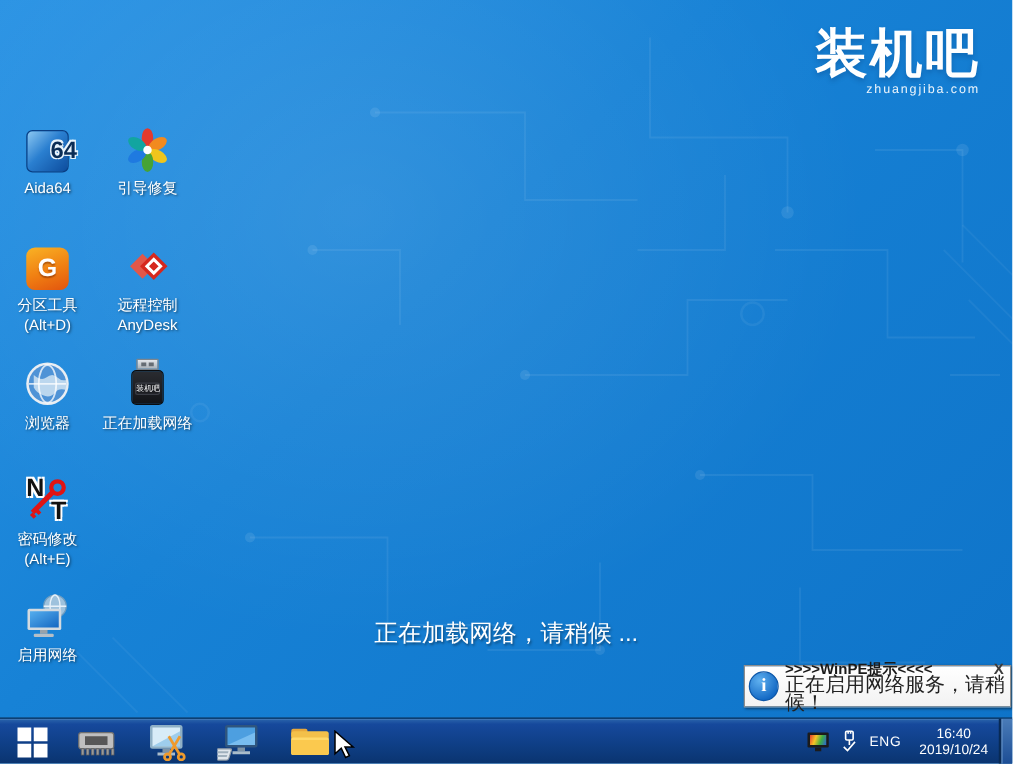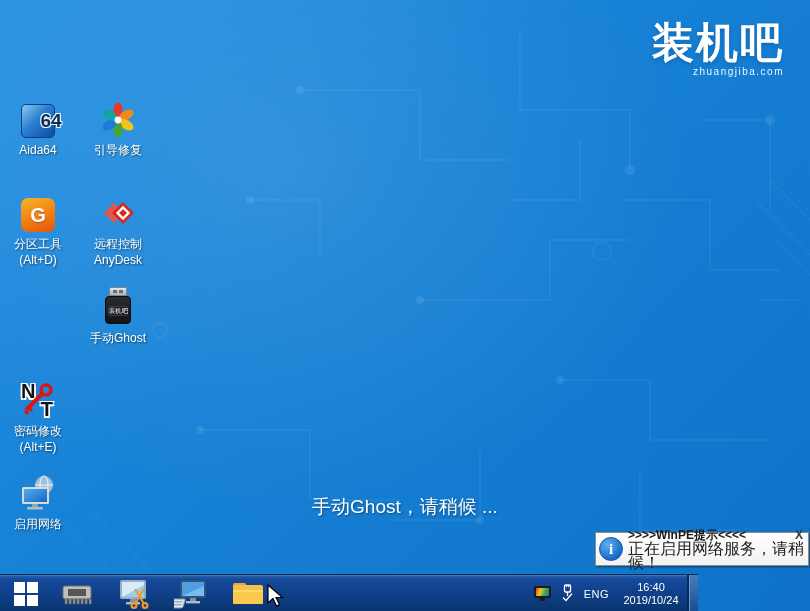--- a/index.html
+++ b/index.html
@@ -62,21 +62,21 @@
   #notif .ico { width:24px; height:24px; min-width:24px; border-radius:50%;
     background:radial-gradient(circle at 35% 30%,#5fb0ef,#1268c4 75%); border:1px solid #0d57a8;
     color:#fff; font-weight:bold; font-size:15px; display:flex; align-items:center; justify-content:center;
     margin-right:5px; font-family:"Liberation Serif", serif; }
   #notif .txt { flex:1; }
   #notif .row1 { display:flex; align-items:flex-end; font-size:12px; font-weight:bold; color:#1a1a1a; line-height:14px; }
   #notif .row1 .close { margin-left:auto; color:#3d3d3d; padding:0 1px; cursor:default; }
   #notif .row2 { font-size:16px; color:#222; line-height:14px; }
 
   
-  #taskbar { position:absolute; left:0; bottom:0; width:698px; height:37px;
+  #taskbar { position:absolute; left:0; bottom:0; width:810px; height:37px;
     background:linear-gradient(180deg,#2b66ac 0%,#16499c 12%,#0f3f87 55%,#0a346f 100%);
     border-top:1px solid #0a2c55; box-shadow:inset 0 1px 0 #3d74b5; }
   .startbtn { position:absolute; left:9px; top:6px; width:34px; height:25px;
     display:flex; align-items:center; justify-content:center; }
   .winflag { display:grid; grid-template-columns:11px 11px; grid-template-rows:11px 11px; gap:2px; }
   .winflag i { background:#fff; }
   .tb-apps { position:absolute; left:60px; top:0; height:37px; display:flex; align-items:center; gap:23px; }
   .tb-app { width:34px; height:32px; display:flex; align-items:center; justify-content:center; }
 
   #tray { position:absolute; right:14px; top:0; height:37px; display:flex; align-items:center; gap:9px; color:#fff; }
@@ -176,35 +176,47 @@
       <svg width="42" height="38" viewBox="0 0 42 38">
         <polygon points="7,19 17,9 27,19 17,29" fill="#e2574a"></polygon>
         <polygon points="15,19 26,8 37,19 26,30" fill="#d6281e"></polygon>
         <polygon points="20.5,19 26,13.5 31.5,19 26,24.5" fill="none" stroke="#ffffff" stroke-width="2.4"></polygon>
       </svg>
     </div>
     <div class="lbl">远程控制</div>
     <div class="lbl">AnyDesk</div>
   </div>
 
+  <div class="dicon" style="left:0;top:286px">
+    <div class="img">
+      <svg width="38" height="38" viewBox="0 0 38 38">
+        <circle cx="19" cy="19" r="17" fill="#e9eef3"></circle>
+        <circle cx="19" cy="19" r="15" fill="#4f93d6"></circle>
+        <path d="M8 12 q6 5 10 2 q5 -4 9 0 q3 3 7 2 l0 8 q-6 -2 -9 2 q-4 5 -10 2 q-5 -2 -7 -6 Z" fill="#cfe3f2" opacity=".85"></path>
+        <ellipse cx="19" cy="19" rx="7" ry="15" fill="none" stroke="#ffffff" stroke-opacity=".75" stroke-width="1.4"></ellipse>
+        <line x1="4" y1="19" x2="34" y2="19" stroke="#ffffff" stroke-opacity=".75" stroke-width="1.4"></line>
+      </svg>
+    </div>
+    <div class="lbl">浏览器</div>
+  </div>
 
   <div class="dicon" style="left:80px;top:286px">
     <div class="img">
       <div class="usbstick">
         <div class="conn">
             <i class="h1"></i>
             <i class="h2"></i>
           </div>
         <div class="body"></div>
         <div class="band">
             <span>装机吧</span>
           </div>
       </div>
     </div>
-    <div class="lbl">手动Ghost</div>
+    <div class="lbl">正在加载网络</div>
   </div>
 
   <div class="dicon" style="left:0;top:379px">
     <div class="img">
       <div class="nt">
         <span class="l n">N</span>
         <span class="l t">T</span>
         <svg width="38" height="38" viewBox="0 0 38 38" style="position:absolute;left:0;top:0">
           <circle cx="27" cy="9" r="5" fill="none" stroke="#e01414" stroke-width="3.4"></circle>
           <line x1="23.5" y1="12.5" x2="7" y2="29" stroke="#e01414" stroke-width="4"></line>
@@ -236,21 +248,21 @@
       </svg>
     </div>
     <div class="lbl">启用网络</div>
   </div>
 
   <div id="logo">
     <div class="t">装机吧</div>
     <div class="s">zhuangjiba.com</div>
   </div>
 
-  <div id="loading">手动Ghost，请稍候 ...</div>
+  <div id="loading">正在加载网络，请稍候 ...</div>
 
   <div id="notif">
     <div class="ico">i</div>
     <div class="txt">
       <div class="row1">
         <span>&gt;&gt;&gt;&gt;WinPE提示&lt;&lt;&lt;&lt;</span>
         <span class="close">X</span>
       </div>
       <div class="row2">正在启用网络服务，请稍候！</div>
     </div>

